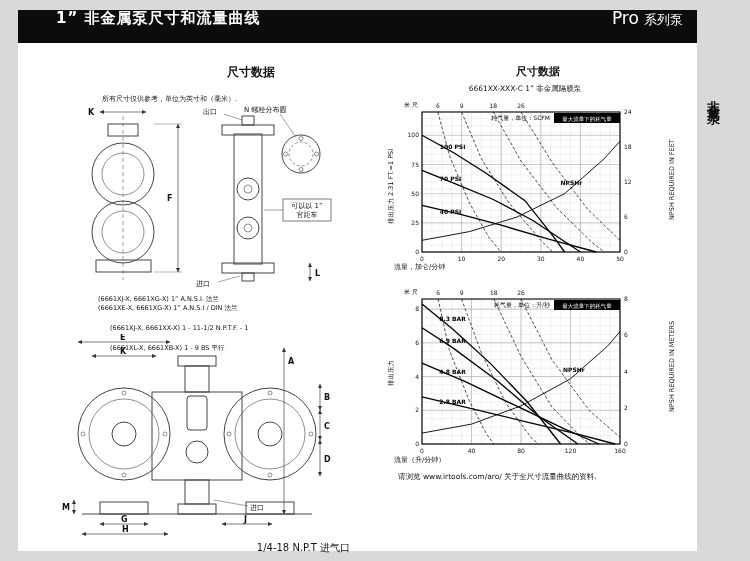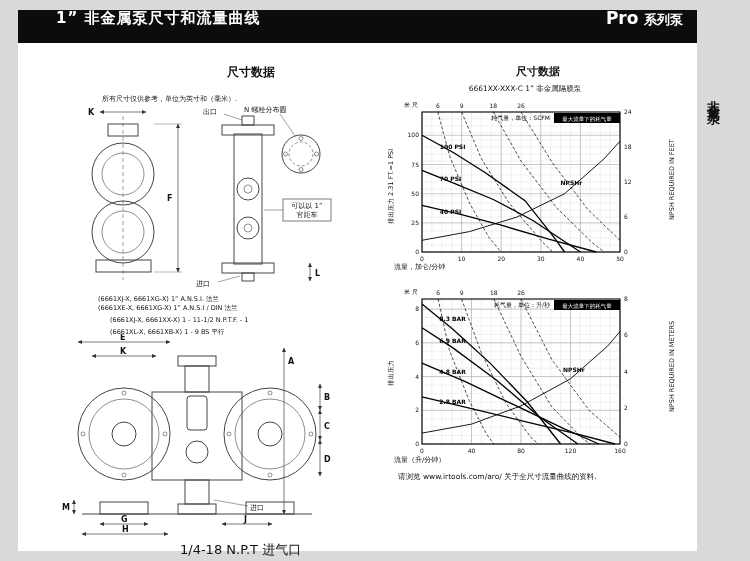--- a/index.html
+++ b/index.html
@@ -2,29 +2,29 @@
 <html><head>
 <meta charset="utf-8">
 <style>
   *{margin:0;padding:0;box-sizing:border-box}
   html,body{width:750px;height:561px}
   body{background:#d9d9d9;font-family:"DejaVu Sans","Liberation Sans",sans-serif;position:relative;overflow:hidden;color:#111}
   .abs{position:absolute}
   .page{left:18px;top:43px;width:679px;height:508px;background:#ffffff}
   .header{left:18px;top:10px;width:679px;height:33px;background:#0c0c0c;color:#fff;display:flex;align-items:center;justify-content:space-between;padding:0 14px 16px 38px}
   .header .title{font-size:15px;font-weight:bold;letter-spacing:1px}
-  .header .series{font-weight:bold}
+  .header .series{font-weight:normal}
   .header .series .big{font-size:17px}
   .header .series .small{font-size:13px}
   .vtab{left:704px;top:90px;writing-mode:vertical-rl;font-size:13px;font-weight:bold;letter-spacing:4px;color:#111}
   .h-section{font-size:12px;font-weight:bold;text-align:right;}
   .note{font-size:7px;color:#222}
   .models{font-size:6.5px;font-weight:normal;line-height:9px;color:#111}
-  .models .indent{margin-left:12px;margin-top:3px}
-  .airinlet{font-size:13px;text-align:left;color:#111}
+  .models .indent{margin-left:12px;margin-top:11px}
+  .airinlet{font-size:10px;text-align:right;color:#111}
   .chart-title{font-size:7.5px;text-align:center;color:#111}
   .xlabel{font-size:7px;text-align:left;color:#111}
   .rot{transform:rotate(-90deg);transform-origin:0 0;font-size:6.5px;white-space:nowrap;color:#111}
   .footer{font-size:7.5px;color:#111}
   svg text{font-family:"DejaVu Sans","Liberation Sans",sans-serif}
 </style>
 </head>
 <body>
 
 <div class="abs page"></div>

